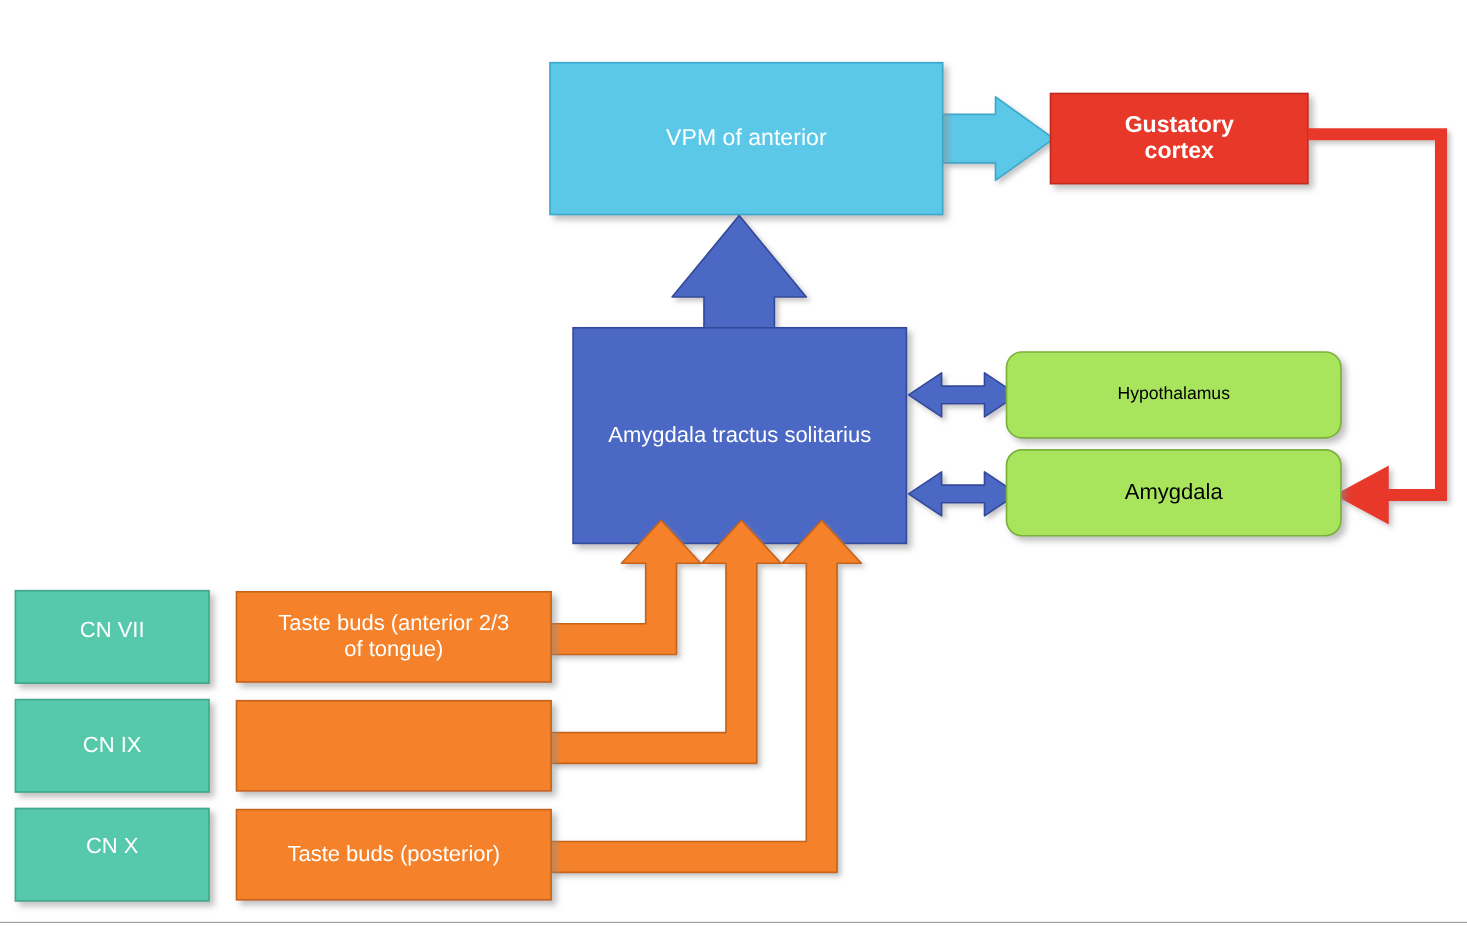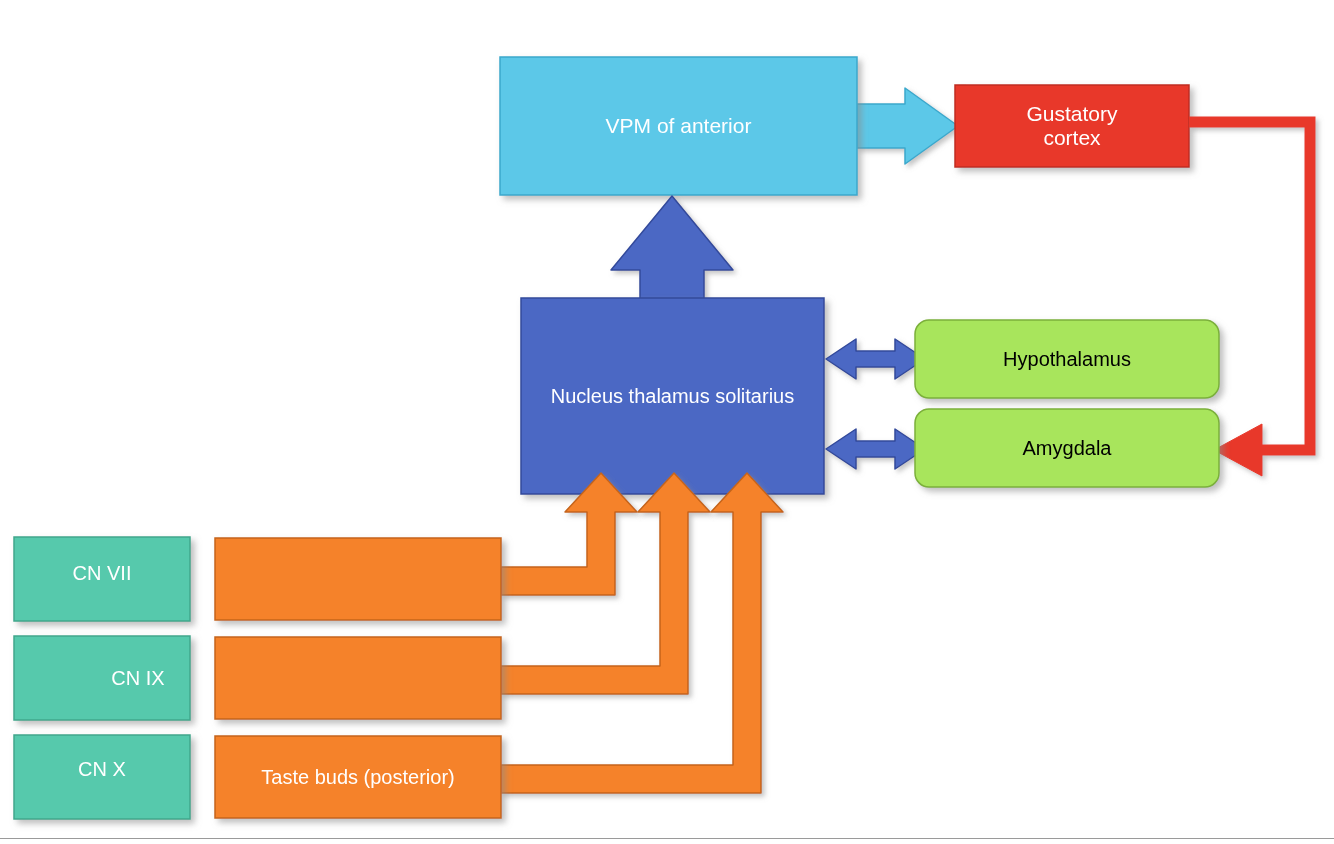--- a/index.html
+++ b/index.html
@@ -12,21 +12,21 @@
   svg.diagram{position:absolute;left:0;top:0;width:1334px;height:844px;}
   .node-label{
     position:absolute;
     display:flex;align-items:center;justify-content:center;
     text-align:center;
     pointer-events:none;
     line-height:1.15;
   }
   .lbl-white{color:#ffffff;}
   .lbl-black{color:#000000;}
-  .bold{font-weight:normal;}
+  .bold{font-weight:bold;}
   .baseline{
     position:absolute;left:0;top:838px;width:1334px;height:1px;
     background:#9a9a9a;
   }
 </style>
 </head>
 <body>
 
 <div id="stage">
 
@@ -112,30 +112,32 @@
     <g filter="url(#shadow)">
       <rect x="215" y="736" width="286" height="82" fill="#F5822A" stroke="#C5641A" stroke-width="1.5"></rect>
     </g>
   </svg>
 
   <div class="node-label lbl-white" style="left:500px;top:57px;width:357px;height:138px;font-size:21px;">VPM of anterior</div>
 
   <div class="node-label lbl-white bold" style="left:955px;top:85px;width:234px;height:82px;font-size:21px;white-space:pre-line;">Gustatory
 cortex</div>
 
-  <div class="node-label lbl-white" style="left:521px;top:298px;width:303px;height:196px;font-size:20px;">Nucleus thalamus solitarius</div>
+  <div class="node-label lbl-white" style="left:521px;top:298px;width:303px;height:196px;font-size:20px;">Amygdala tractus solitarius</div>
 
-  <div class="node-label lbl-black" style="left:915px;top:320px;width:304px;height:78px;font-size:20px;">Hypothalamus</div>
+  <div class="node-label lbl-black" style="left:915px;top:320px;width:304px;height:78px;font-size:16px;">Hypothalamus</div>
 
   <div class="node-label lbl-black" style="left:915px;top:409px;width:304px;height:78px;font-size:20px;border-radius:27px;">Amygdala</div>
 
   <div class="node-label lbl-white" style="left:14px;top:537px;width:176px;height:72px;font-size:20px;">CN VII</div>
 
-  <div class="node-label lbl-white" style="left:14px;top:636px;width:176px;height:84px;font-size:20px;padding-left:36px;">CN IX</div>
+  <div class="node-label lbl-white" style="left:14px;top:636px;width:176px;height:84px;font-size:20px;">CN IX</div>
 
   <div class="node-label lbl-white" style="left:14px;top:735px;width:176px;height:68px;font-size:20px;">CN X</div>
 
+  <div class="node-label lbl-white" style="left:219px;top:538px;width:278px;height:82px;font-size:20px;white-space:pre-line;">Taste buds (anterior 2/3
+of tongue)</div>
 
 
   <div class="node-label lbl-white" style="left:219px;top:736px;width:278px;height:82px;font-size:20px;">Taste buds (posterior)</div>
 
   <div class="baseline"></div>
 </div>
 
 </body></html>

